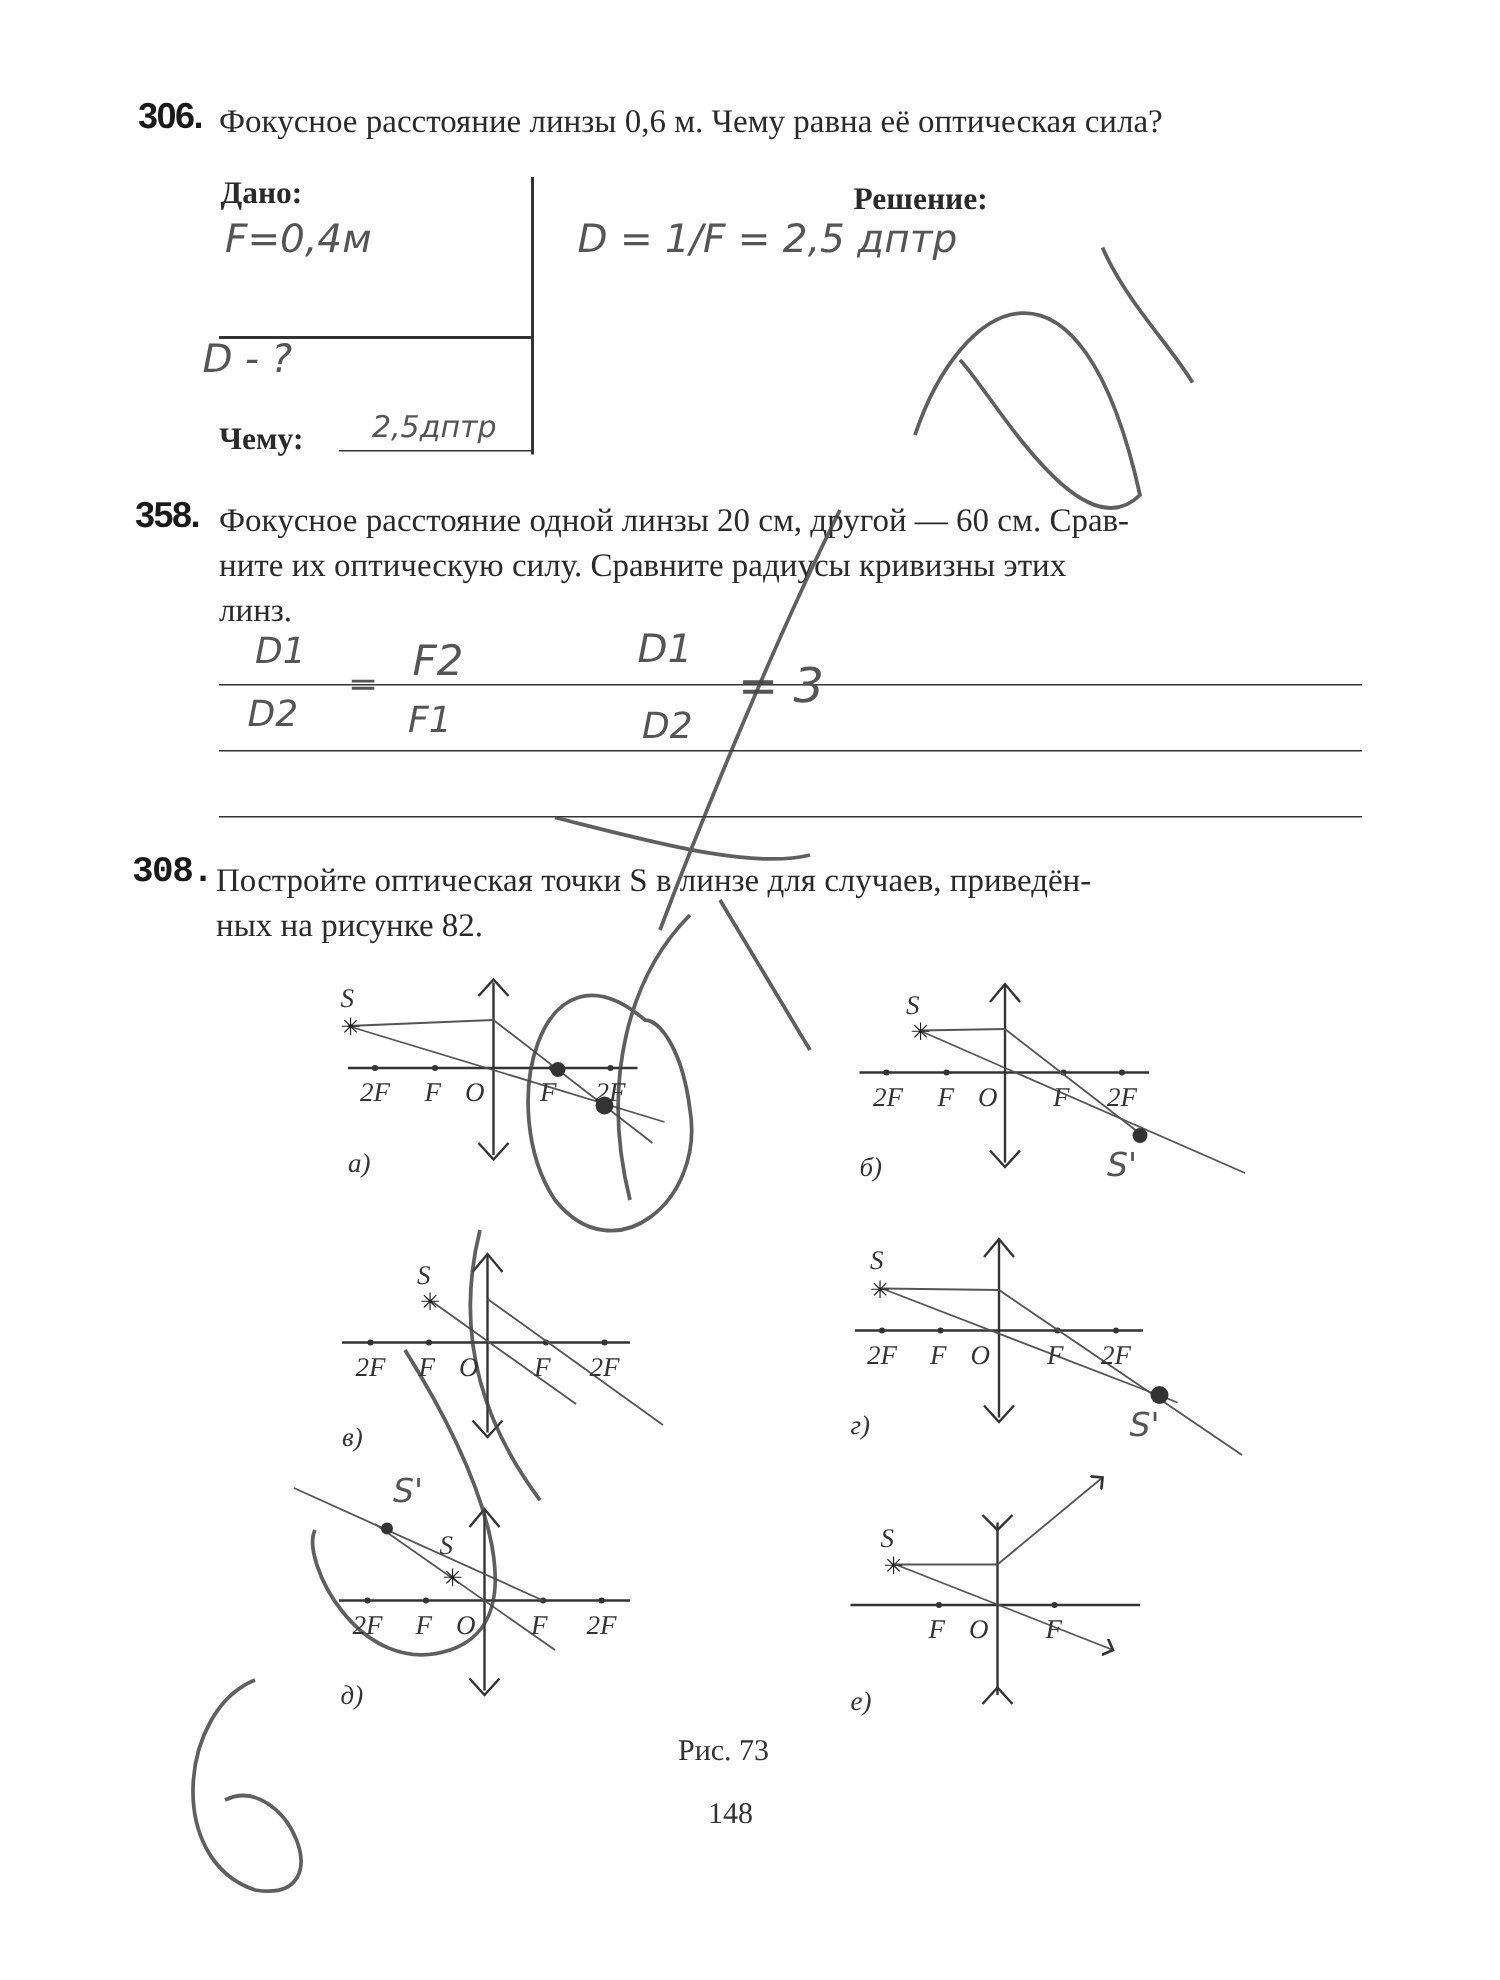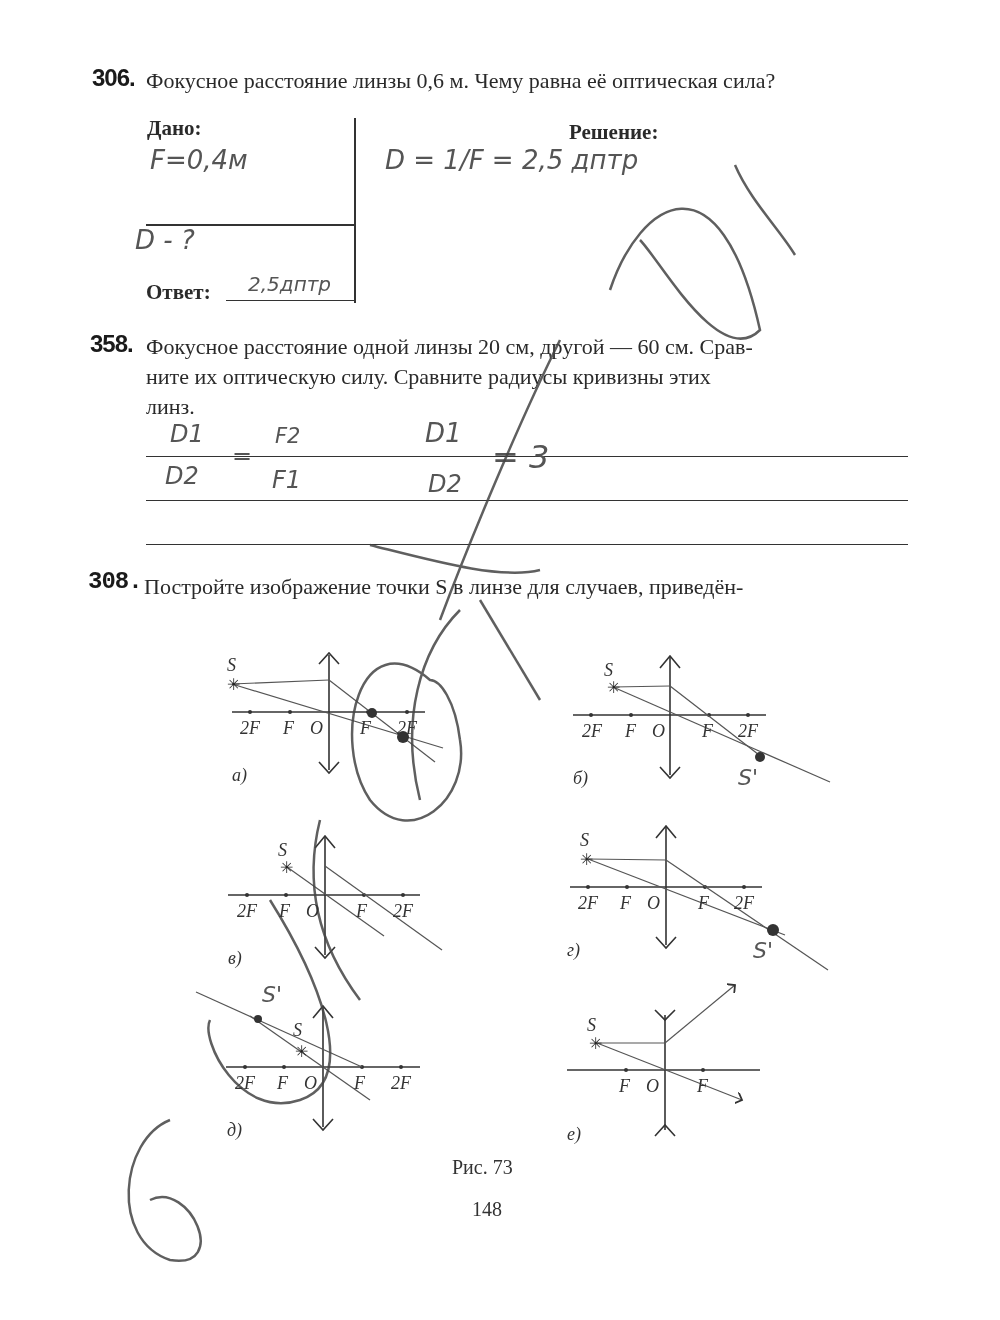--- a/index.html
+++ b/index.html
@@ -23,47 +23,48 @@
 
 <div class="abs bold" style="left:147px;top:116px;">Дано:</div>
 <div class="abs bold" style="left:569px;top:120px;">Решение:</div>
 <div class="vrule" style="left:354px;top:118px;height:185px;"></div>
 <div class="rule" style="left:146px;top:224px;width:208px;"></div>
 
 <div class="abs hand" style="left:150px;top:145px;font-size:26px;">F=0,4м</div>
 <div class="abs hand" style="left:135px;top:225px;font-size:26px;">D - ?</div>
 <div class="abs hand" style="left:361px;top:145px;font-size:26px;margin-left:24px;">D = 1/F = 2,5 дптр</div>
 
-<div class="abs bold" style="left:146px;top:280px;">Ответ:</div>
+<div class="abs bold" style="left:146px;top:280px;">Чему:</div>
 <div class="rule" style="left:226px;top:300px;width:128px;height:1px;"></div>
 <div class="abs hand" style="left:248px;top:272px;font-size:20px;">2,5дптр</div>
 
 <div class="abs num" style="left:90px;top:330px;">358.</div>
 <div class="abs q" style="left:146px;top:332px;width:770px;">
   <div>Фокусное расстояние одной линзы 20 см, другой — 60 см. Срав-</div>
   <div>ните их оптическую силу. Сравните радиусы кривизны этих</div>
   <div>линз.</div>
 </div>
 
 <div class="rule" style="left:146px;top:456px;width:762px;height:1.2px;"></div>
 <div class="rule" style="left:146px;top:500px;width:762px;height:1.2px;"></div>
 <div class="rule" style="left:146px;top:544px;width:762px;height:1.2px;"></div>
 
 <div class="abs hand" style="left:170px;top:420px;font-size:24px;">D1</div>
 <div class="abs hand" style="left:165px;top:462px;font-size:24px;">D2</div>
 <div class="abs hand" style="left:232px;top:442px;font-size:24px;">=</div>
-<div class="abs hand" style="left:275px;top:424px;font-size:21px;">F2</div>
+<div class="abs hand" style="left:275px;top:424px;font-size:28px;">F2</div>
 <div class="abs hand" style="left:272px;top:466px;font-size:24px;">F1</div>
 <div class="abs hand" style="left:425px;top:418px;font-size:26px;">D1</div>
 <div class="abs hand" style="left:428px;top:470px;font-size:24px;">D2</div>
 <div class="abs hand" style="left:492px;top:438px;font-size:32px;">= 3</div>
 
 <div class="abs num" style="left:88px;top:568px;font-family:Liberation Mono, monospace;">308.</div>
 <div class="abs q" style="left:144px;top:572px;width:770px;">
-  <div>Постройте изображение точки S в линзе для случаев, приведён-</div>
+  <div>Постройте оптическая точки S в линзе для случаев, приведён-</div>
+  <div>ных на рисунке 82.</div>
 </div>
 
 <svg width="1000" height="1320">
   <defs>
     <marker id="arr" markerWidth="10" markerHeight="10" refX="5" refY="5" orient="auto">
       <path d="M0,0 L5,5 L0,10" fill="none" stroke="#333" stroke-width="1.5"></path>
     </marker>
   </defs>
   <g stroke="#333" stroke-width="1.6" fill="none">
 

